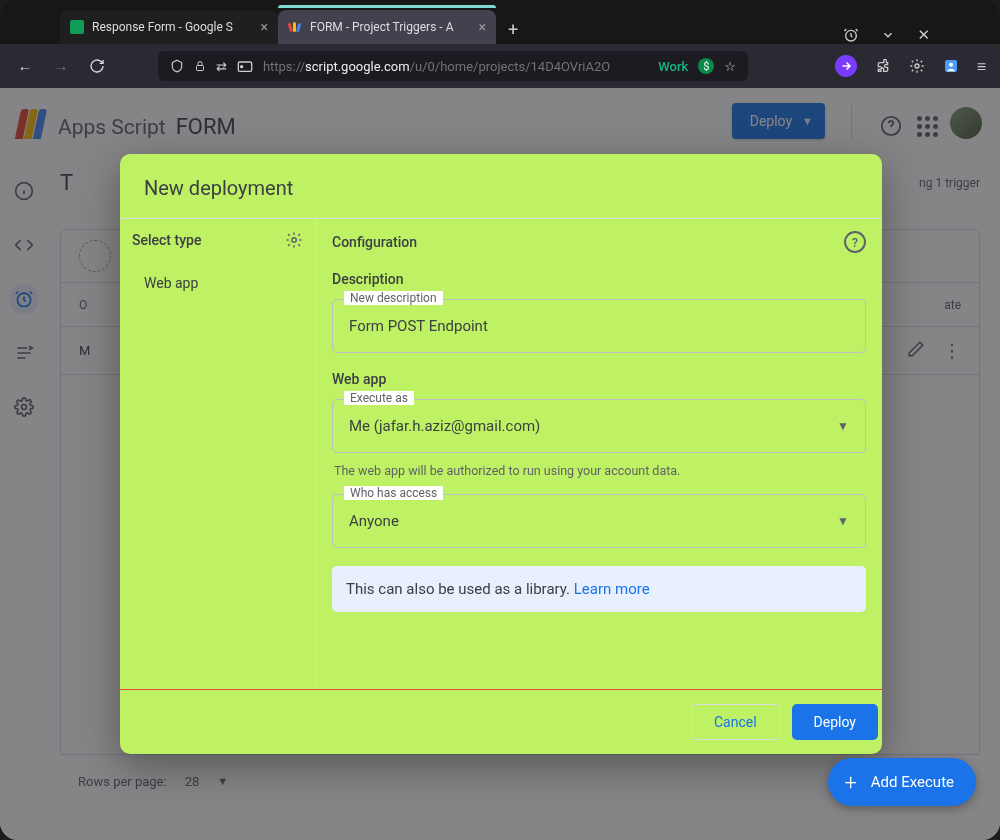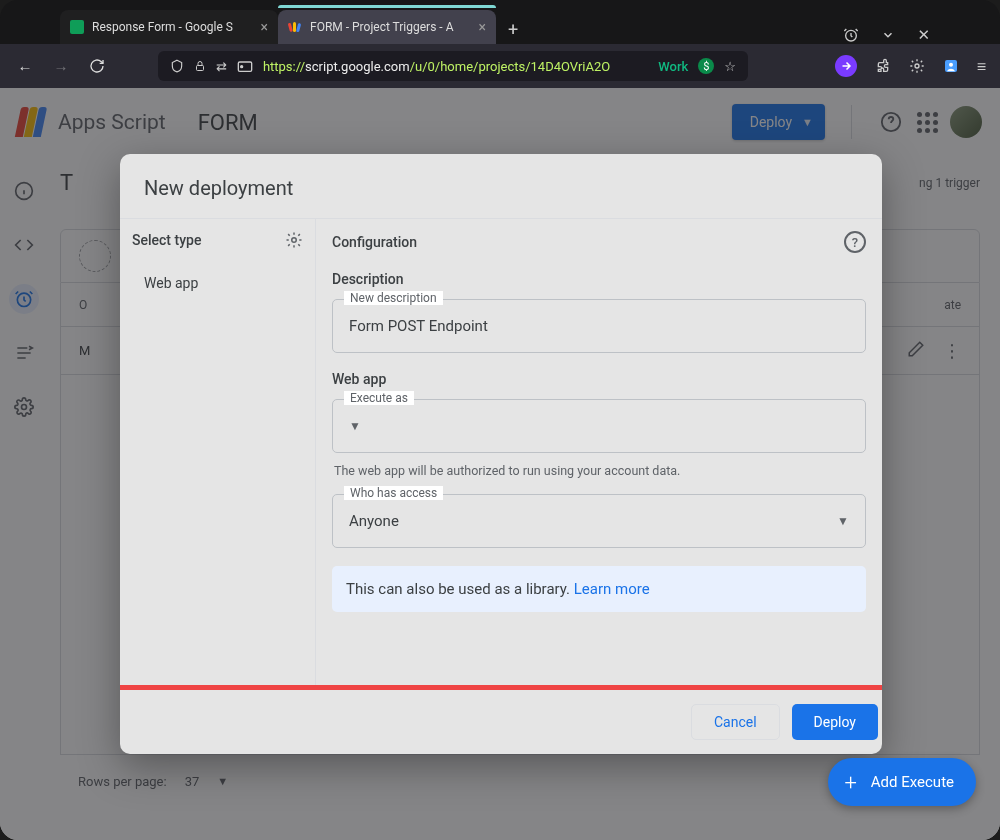--- a/index.html
+++ b/index.html
@@ -14,38 +14,38 @@
 .tab .title { flex:1; white-space:nowrap; overflow:hidden; text-overflow:ellipsis; }
 .tab .close { color:#999; font-size:14px; }
 .new-tab { color:#ccc; font-size:18px; padding:4px 12px; }
 .tab-right { margin-left:auto; display:flex; gap:22px; align-items:center; color:#ccc; padding-right:10px; }
 
 .url-bar { height:44px; background:#2b2a33; display:flex; align-items:center; padding:0 10px; gap:6px; }
 .nav-btn { width:30px; height:30px; display:flex; align-items:center; justify-content:center; color:#ddd; font-size:15px; }
 .url-input { flex:1; height:30px; background:#1c1b22; border-radius:6px; display:flex; align-items:center; padding:0 12px; gap:10px; color:#ccc; font-size:13px; max-width:590px; margin-left:40px; }
 .url-input .lock { color:#ccc; }
 .url-text { flex:1; white-space:nowrap; overflow:hidden; }
-.url-text .dim { color:#bef264; }
+.url-text .dim { color:#737373; }
 .url-text .lite { color:#eee; }
 .work-badge { color:#10b981; font-weight:500; margin-left:4px; }
 .url-right { margin-left:auto; display:flex; gap:18px; align-items:center; color:#ccc; padding-right:4px; }
 .purple-circ { width:22px; height:22px; border-radius:50%; background:#7a3bff; display:flex; align-items:center; justify-content:center; color:#fff; font-size:11px; }
 
 
 .page { position:absolute; top:88px; left:0; right:0; bottom:0; background:#fff; }
 .page::after { content:""; position:absolute; inset:0; background:rgba(32,33,36,0.55); pointer-events:none; }
 
-.header { height:68px; display:flex; align-items:center; padding:8px 18px; gap:10px; border-bottom:0; }
+.header { height:68px; display:flex; align-items:flex-end; padding:17px 18px; gap:10px; border-bottom:0; }
 .logo { width:30px; height:30px; display:flex; gap:1px; }
 .logo span { width:8px; border-radius:3px 3px 0 0; }
 .logo .l1 { background:#ea4335; transform:skewX(-12deg); }
 .logo .l2 { background:#fbbc05; transform:skewX(-12deg); }
 .logo .l3 { background:#4285f4; transform:skewX(-12deg); }
 .product { font-size:21px; color:#5f6368; }
-.proj-name { font-size:22px; color:#3c4043; margin-left:22px; }
+.proj-name { font-size:22px; color:#3c4043; }
 .deploy-btn { margin-left:auto; background:#1a73e8; color:#fff; border-radius:4px; height:36px; padding:0 12px 0 18px; display:flex; align-items:center; font-size:14px; gap:10px; box-shadow:0 1px 3px rgba(0,0,0,.2); }
 .deploy-btn .arrow { font-size:11px; opacity:.9; }
 .hdr-sep { width:1px; height:34px; background:#dadce0; margin:0 16px; }
 .hdr-icon { width:26px; height:26px; color:#5f6368; display:flex; align-items:center; justify-content:center; font-size:20px; }
 .apps-grid { display:grid; grid-template-columns:repeat(3,5px); grid-template-rows:repeat(3,5px); gap:3px; }
 .apps-grid span { background:#5f6368; border-radius:50%; }
 .avatar { width:32px; height:32px; border-radius:50%; background:linear-gradient(135deg,#8a9a7b,#4a5a3b); }
 
 .sidebar { position:absolute; top:68px; left:0; width:48px; display:flex; flex-direction:column; align-items:center; padding-top:20px; gap:24px; }
 .sidebar .ic { width:30px; height:30px; display:flex; align-items:center; justify-content:center; color:#5f6368; font-size:18px; border-radius:50%; }
@@ -60,23 +60,23 @@
 .col-headers { height:44px; border:1px solid #dadce0; border-top:none; display:flex; align-items:center; padding:0 18px; gap:40px; font-size:12px; color:#5f6368; }
 .row { height:48px; border:1px solid #dadce0; border-top:none; display:flex; align-items:center; padding:0 18px; gap:40px; font-size:13px; color:#3c4043; }
 .row-actions { margin-left:auto; display:flex; gap:18px; color:#5f6368; }
 .table-body { height:380px; border:1px solid #dadce0; border-top:none; }
 .pager { height:52px; display:flex; align-items:center; padding:0 18px; gap:18px; font-size:13px; color:#5f6368; }
 .pager .right { margin-left:auto; display:flex; gap:24px; align-items:center; }
 
 .fab { position:absolute; right:24px; bottom:34px; height:48px; background:#1a73e8; border-radius:24px; color:#fff; display:flex; align-items:center; padding:0 22px 0 16px; gap:14px; font-size:15px; box-shadow:0 3px 10px rgba(0,0,0,.3); z-index:50; }
 
 
-.dialog { position:absolute; z-index:40; top:154px; left:120px; width:762px; height:600px; background:#e5e5e5; border-radius:10px; box-shadow:0 12px 40px rgba(0,0,0,.35); display:flex; flex-direction:column; overflow:hidden; }
+.dialog { position:absolute; z-index:40; top:154px; left:120px; width:762px; height:600px; background:#bef264; border-radius:10px; box-shadow:0 12px 40px rgba(0,0,0,.35); display:flex; flex-direction:column; overflow:hidden; }
 .dialog-title { padding:22px 24px 18px; font-size:20px; color:#3c4043; }
-.dialog-body { flex:1; display:flex; border-top:1px solid #dadce0; border-bottom:5px solid #ef4444; overflow:hidden; }
+.dialog-body { flex:1; display:flex; border-top:1px solid #dadce0; border-bottom:1px solid #ef4444; overflow:hidden; }
 .dlg-left { width:196px; border-right:1px solid #dadce0; }
 .dlg-left .hdr { display:flex; align-items:center; padding:12px 12px 12px 12px; font-size:14px; color:#3c4043; font-weight:500; }
 .dlg-left .gear { margin-left:auto; color:#5f6368; }
 .dlg-left .item { padding:14px 24px; font-size:14px; color:#3c4043; }
 .dlg-right { flex:1; padding:0 16px 0 16px; overflow:auto; }
 .dlg-right .hdr { display:flex; align-items:center; padding:12px 0; font-size:14px; color:#3c4043; font-weight:500; }
 .dlg-right .help { margin-left:auto; width:22px; height:22px; border-radius:50%; border:2px solid #5f6368; display:flex; align-items:center; justify-content:center; font-size:13px; color:#5f6368; }
 .section-label { font-size:14px; color:#3c4043; font-weight:500; margin:6px 0 12px; }
 .field { position:relative; margin-bottom:18px; }
 .field .float { position:absolute; top:-8px; left:12px; background:#fff; padding:0 6px; font-size:12px; color:#5f6368; }
@@ -277,21 +277,21 @@
             <svg width="18" height="18" viewBox="0 0 24 24" fill="none" stroke="#5f6368" stroke-width="2">
               <path d="M17 3l4 4L7 21H3v-4L17 3z"></path>
             </svg>
           </span>
         <span style="font-size:18px">⋮</span>
       </span>
     </div>
     <div class="table-body"></div>
     <div class="pager">
       <span>Rows per page:</span>
-      <span>37</span>
+      <span>28</span>
       <span style="font-size:11px;color:#5f6368">▼</span>
       <div class="right">
         <span>|◂</span>
         <span>Pag</span>
       </div>
     </div>
   </div>
 
   <div class="fab">
     <span style="font-size:22px;font-weight:300">+</span>
@@ -323,20 +323,21 @@
       <div class="field">
         <span class="float">New description</span>
         <div class="box">
             <span>Form POST Endpoint</span>
           </div>
       </div>
       <div class="section-label">Web app</div>
       <div class="field">
         <span class="float">Execute as</span>
         <div class="box">
+          <span>Me (jafar.h.aziz@gmail.com)</span>
           <span class="caret">▼</span>
         </div>
       </div>
       <div class="hint">The web app will be authorized to run using your account data.</div>
       <div class="field">
         <span class="float">Who has access</span>
         <div class="box">
           <span>Anyone</span>
           <span class="caret">▼</span>
         </div>

